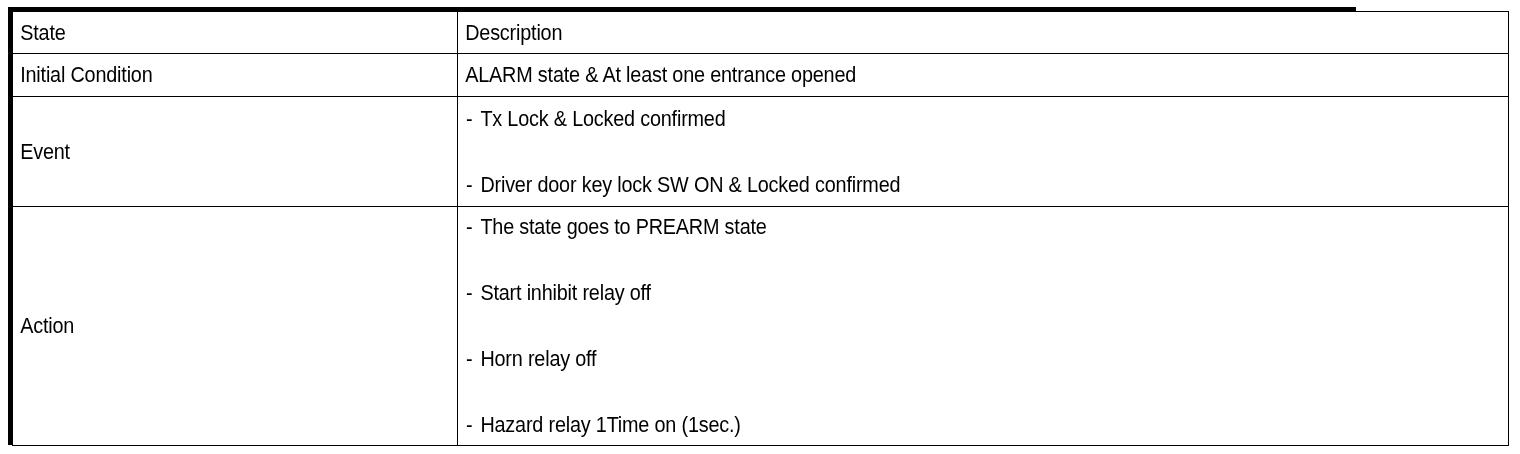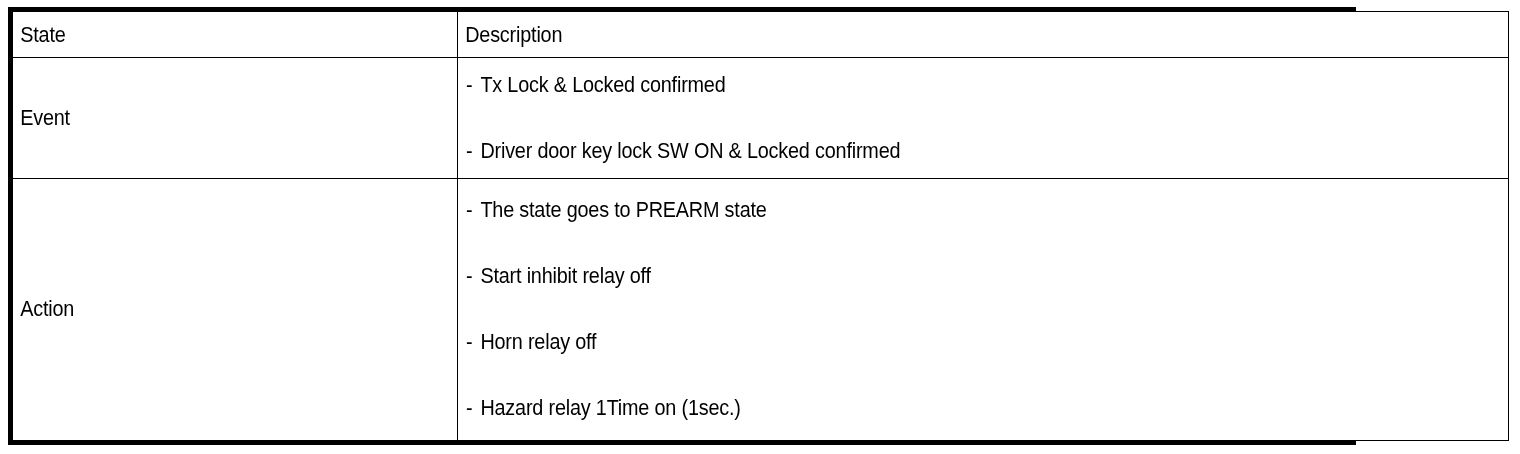--- a/index.html
+++ b/index.html
@@ -114,20 +114,28 @@
 
       <tr class="row-header">
         <td class="cell-state">
           <div class="cell-inner">State</div>
         </td>
         <td class="cell-desc">
           <div class="cell-inner">Description</div>
         </td>
       </tr>
 
+      <tr class="row-initial">
+        <td class="cell-state">
+          <div class="cell-inner">Initial Condition</div>
+        </td>
+        <td class="cell-desc">
+          <div class="cell-inner">ALARM state &amp; At least one entrance opened</div>
+        </td>
+      </tr>
 
       <tr class="row-event">
         <td class="cell-state">
           <div class="cell-inner">Event</div>
         </td>
         <td class="cell-desc">
           <div class="desc-pad">
             <ul class="bullet-list event-list">
               <li><span class="bullet-dash">-</span><span>Tx Lock &amp; Locked confirmed</span></li>
               <li><span class="bullet-dash">-</span><span>Driver door key lock SW ON &amp; Locked confirmed</span></li>

